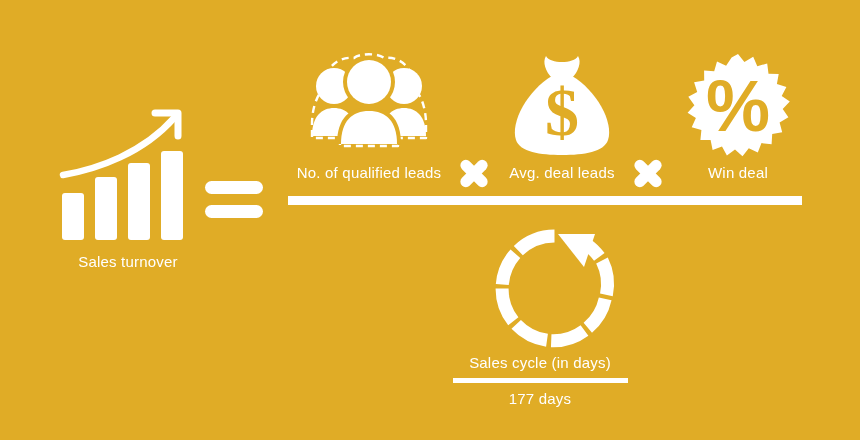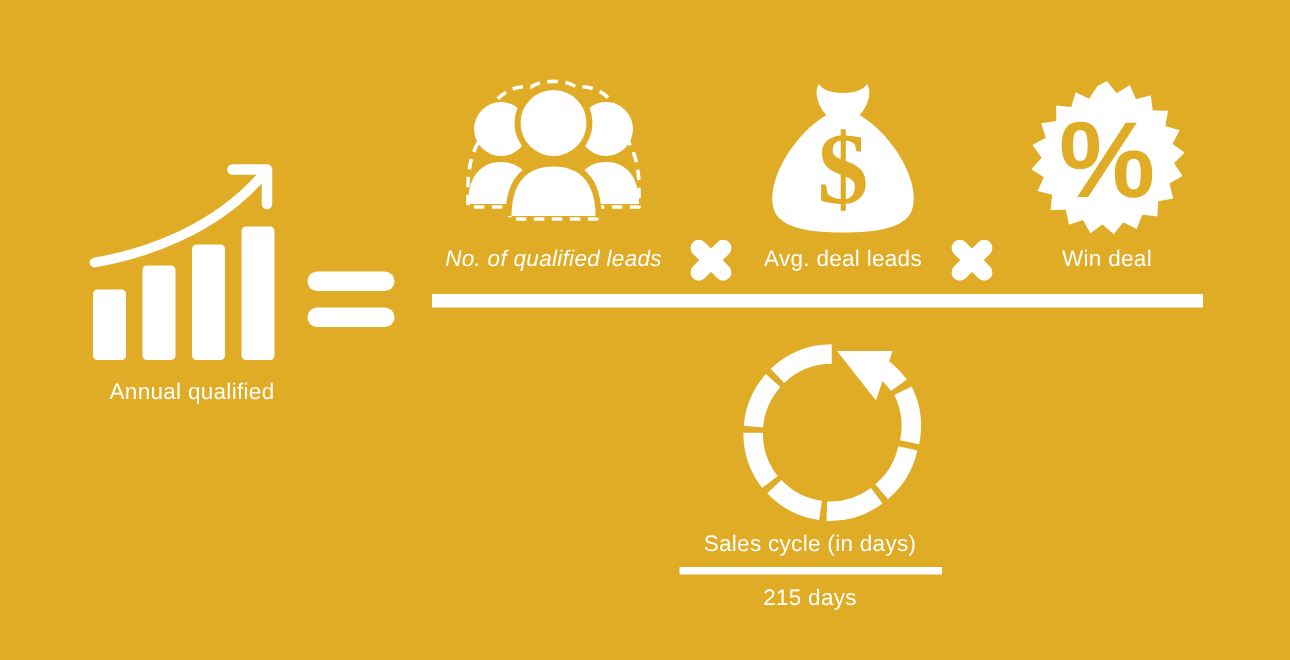--- a/index.html
+++ b/index.html
@@ -62,21 +62,21 @@
     position: relative;
     margin: 0 auto;
   }
   .term .term-label {
     position: absolute;
     left: 50%;
     transform: translateX(-50%);
     top: 112px;
   }
 
-  #term-leads { left: 0px; top: 0px; width: 162px; height: 140px; font-style: italic; }
+  #term-leads { left: 0px; top: 0px; width: 162px; height: 140px; }
   #term-deal  { left: 204px; top: 0px; width: 140px; height: 140px; }
   #term-win   { left: 386px; top: 0px; width: 128px; height: 140px; }
 
   .times-sign {
     position: absolute;
     width: 40px; height: 40px;
     top: 100px;
   }
   #times-1 { left: 166px; }
   #times-2 { left: 340px; }
@@ -127,21 +127,21 @@
         <rect x="4" y="88" width="22" height="47" rx="3" fill="#FFFFFF"></rect>
         <rect x="37" y="72" width="22" height="63" rx="3" fill="#FFFFFF"></rect>
         <rect x="70" y="58" width="22" height="77" rx="3" fill="#FFFFFF"></rect>
         <rect x="103" y="46" width="22" height="89" rx="3" fill="#FFFFFF"></rect>
 
         <path d="M5 70 C 40 64, 85 48, 116 13" stroke="#FFFFFF" stroke-width="6.5" fill="none" stroke-linecap="round"></path>
         <path d="M97 8 L120 8 L120 31" stroke="#FFFFFF" stroke-width="7" fill="none" stroke-linecap="round" stroke-linejoin="round"></path>
       </svg>
     </div>
 
-    <div class="abs label" id="annual-turnover-label">Annual qualified</div>
+    <div class="abs label" id="annual-turnover-label">Sales turnover</div>
   </div>
 
   <div class="abs" id="equals-sign">
     <div class="bar top"></div>
     <div class="bar bottom"></div>
   </div>
 
   <div class="abs" id="numerator">
 
     <div class="term" id="term-leads">
@@ -230,16 +230,16 @@
         </g>
 
         <polygon fill="#FFFFFF" points="66,8 103,8 92,41"></polygon>
       </svg>
     </div>
 
     <div class="abs label" id="sales-cycle-label">Sales cycle (in days)</div>
 
     <div class="abs" id="inner-fraction-bar"></div>
 
-    <div class="abs label" id="days-value-label">215 days</div>
+    <div class="abs label" id="days-value-label">177 days</div>
   </div>
 
 </div>
 
 </body></html>

